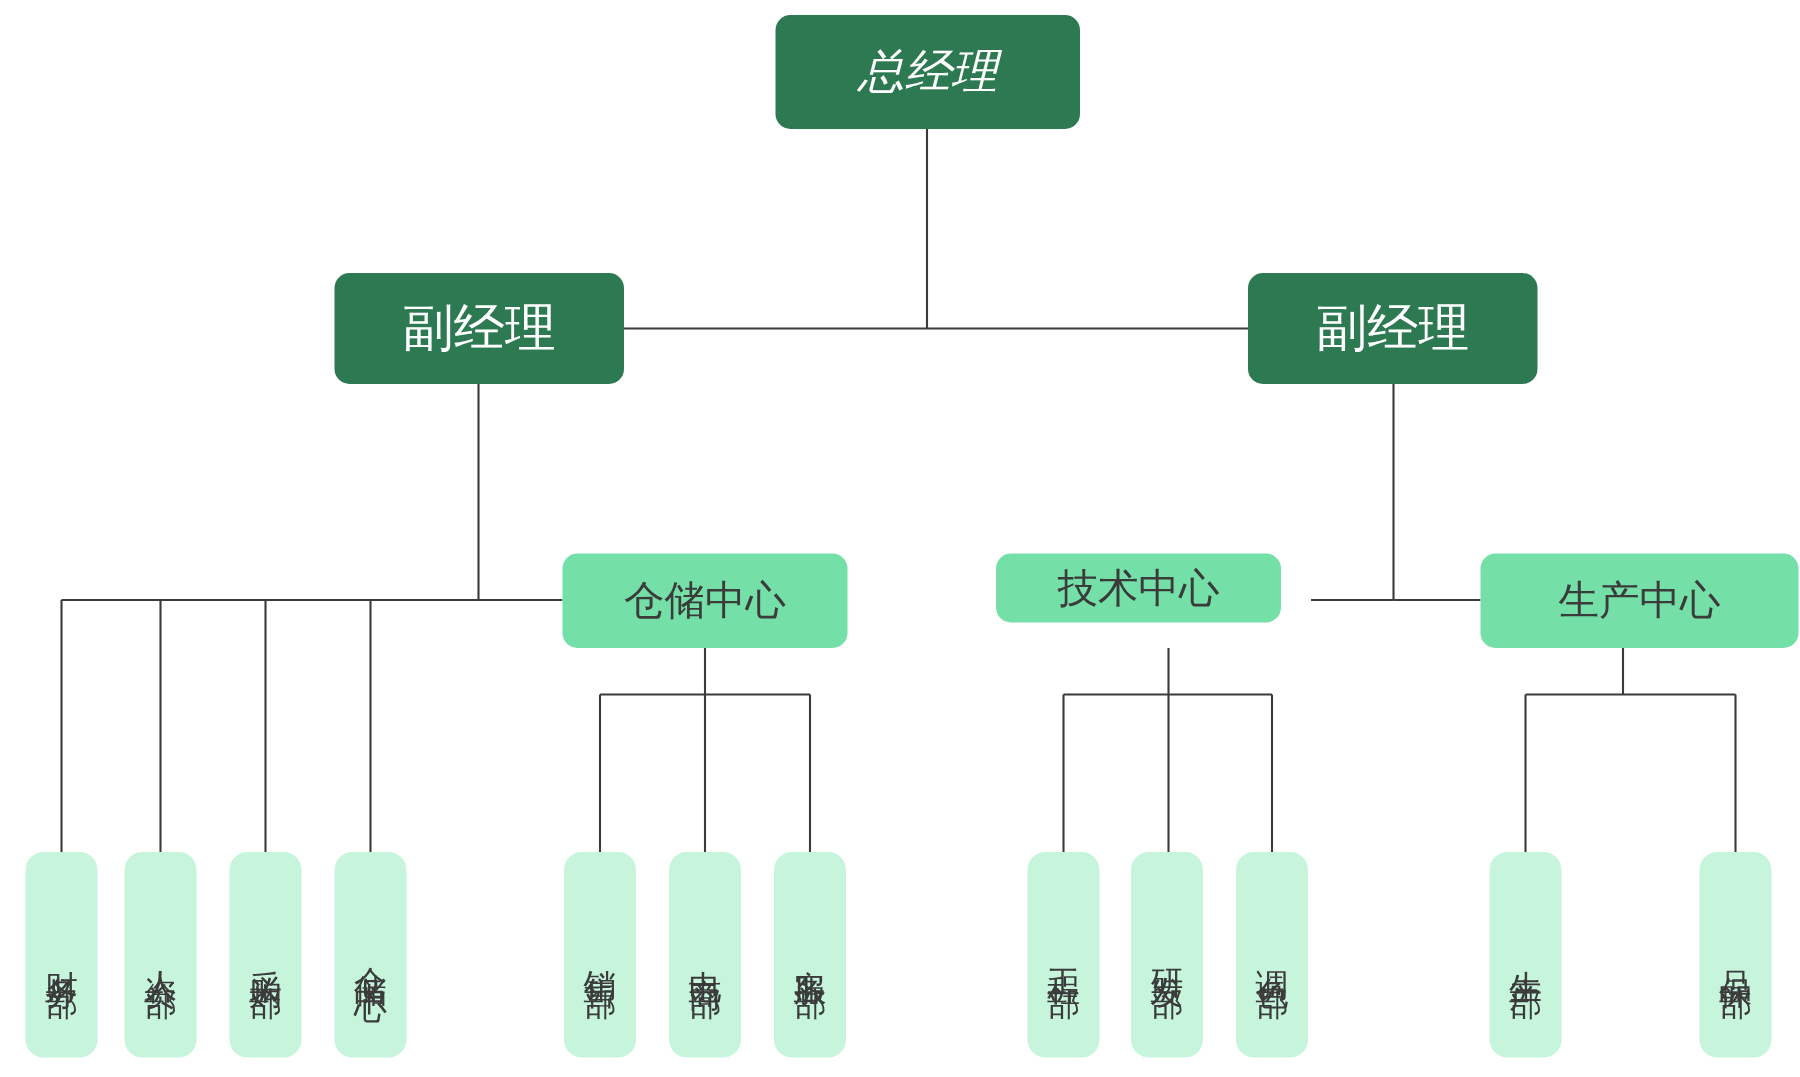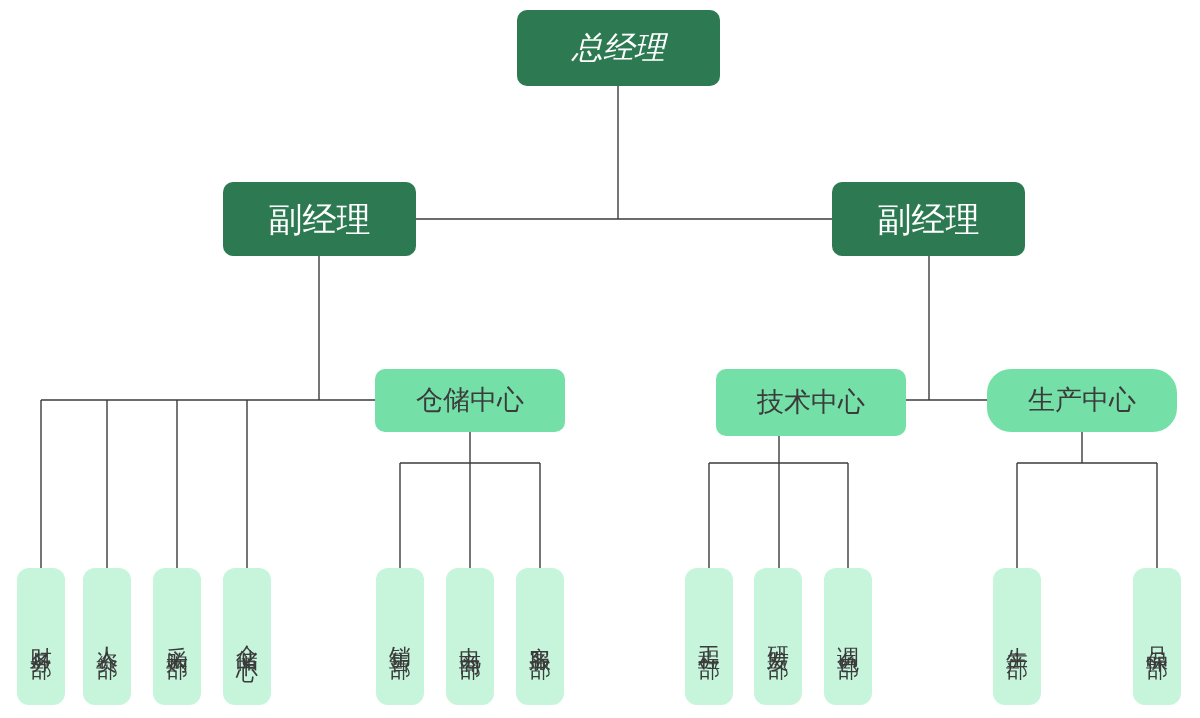--- a/index.html
+++ b/index.html
@@ -113,24 +113,24 @@
   </div>
 
   <div class="node node-level-deputy" id="node-deputy-right" style="left: 832px; top: 182px; width: 193px; height: 74px;">
     <span class="node-label">副经理</span>
   </div>
 
   <div id="center-nodes">
       <div class="node node-level-center" style="left: 375px; top: 369px; width: 190px; height: 63px;">
         <span class="node-label">仓储中心</span>
       </div>
-      <div class="node node-level-center" style="left: 716px; top: 369px; width: 190px; height: 67px;">
+      <div class="node node-level-center" style="left: 664px; top: 369px; width: 190px; height: 46px;">
         <span class="node-label">技术中心</span>
       </div>
-      <div class="node node-level-center" style="left: 987px; top: 369px; width: 190px; height: 63px; border-radius: 24px;">
+      <div class="node node-level-center" style="left: 987px; top: 369px; width: 212px; height: 63px;">
         <span class="node-label">生产中心</span>
       </div>
     </div>
 
   <div id="department-nodes">
       <div class="node node-level-dept" style="left: 17px; top: 568px; width: 48px; height: 137px;">
         <span class="node-label">财务部</span>
       </div>
       <div class="node node-level-dept" style="left: 83px; top: 568px; width: 48px; height: 137px;">
         <span class="node-label">人资部</span>

